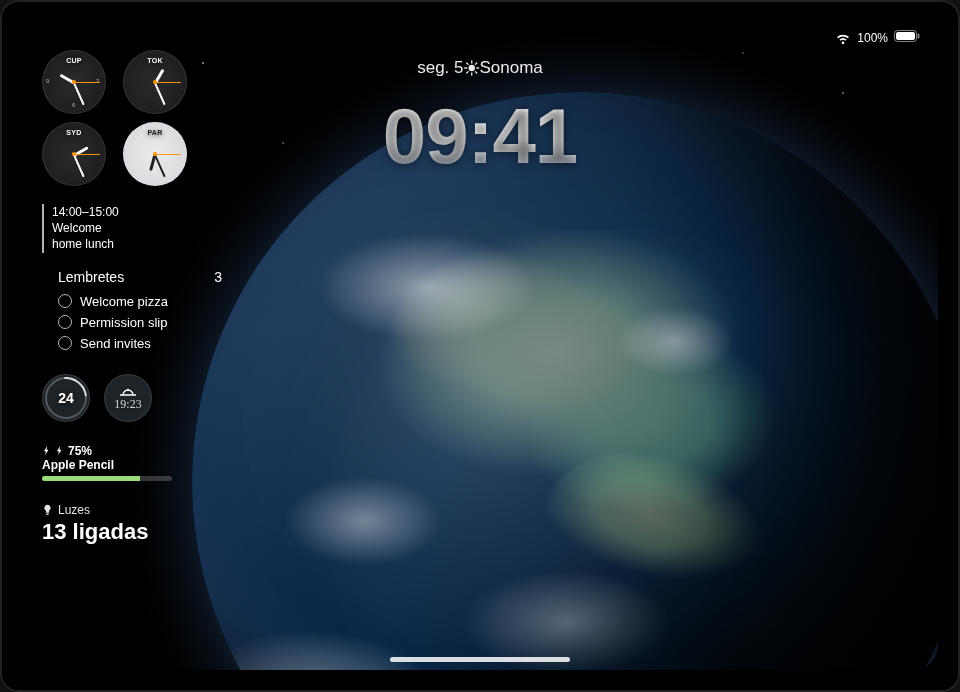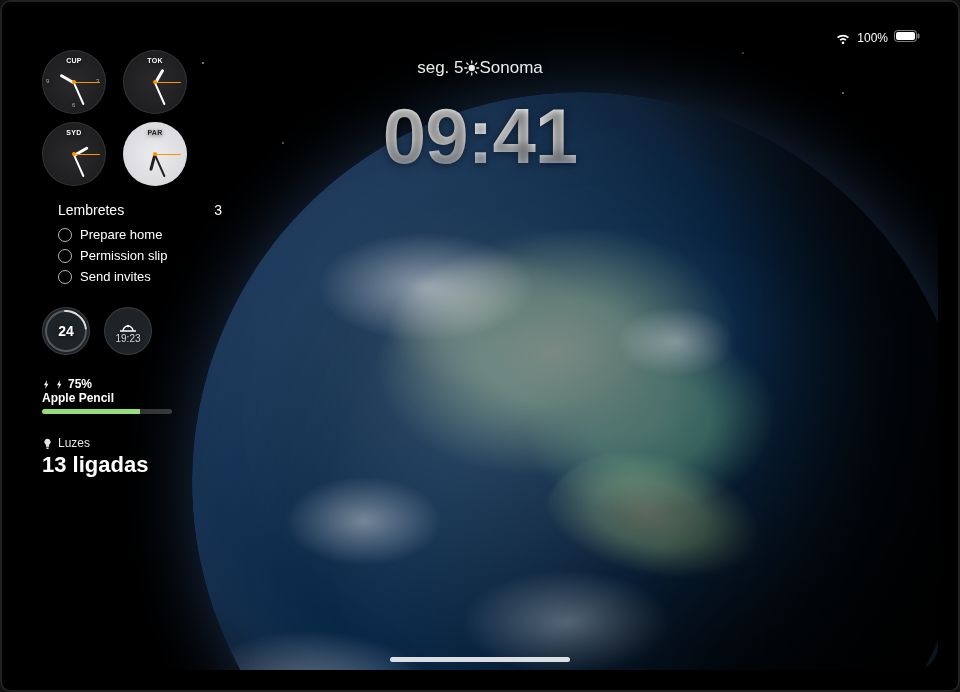--- a/index.html
+++ b/index.html
@@ -1,21 +1,21 @@
 <!DOCTYPE html>
 <html><head>
 <meta charset="utf-8">
 <style>
   * { margin: 0; padding: 0; box-sizing: border-box; }
   html, body { width: 960px; height: 692px; overflow: hidden; font-family: -apple-system, "Helvetica Neue", Arial, sans-serif; background: #111; }
   
   .device-frame {
     width: 960px; height: 692px;
     background: #000;
-    border-radius: 10px;
+    border-radius: 18px;
     padding: 22px;
     position: relative;
     box-shadow: inset 0 0 0 2px #222;
   }
   
   .screen {
     width: 100%; height: 100%;
     border-radius: 24px;
     overflow: hidden;
     position: relative;
@@ -169,21 +169,21 @@
     position:relative;
     box-shadow: inset 0 0 0 1px rgba(255,255,255,0.12);
   }
   .circ-ring::before {
     content:""; position:absolute; inset:3px; border-radius:50%;
     border:2px solid rgba(255,255,255,0.25);
     border-top-color: rgba(255,255,255,0.85);
     transform: rotate(40deg);
   }
   .circ-val { font-size:14px; font-weight:600;}
-  .circ-sub { font-size:10px; opacity:.8;}
+  .circ-sub { font-size:12px; opacity:.8;font-family:Liberation Serif, serif;}
   
   .battery-widget { margin-top:10px; font-size:12px;font-weight:bold;}
   .battery-widget .pct { display:flex; gap:4px; align-items:center;}
   .battery-widget .bar {
     margin-top:4px; height:5px; width:130px; background: rgba(255,255,255,0.2);
     border-radius:3px; overflow:hidden;
   }
   .battery-widget .fill { height:100%; background:#9bdc7a; }
   
   .lights-widget { margin-top:10px; }
@@ -285,29 +285,34 @@
         </div>
         <div class="clock-face light">
           <div class="clock-city">PAR</div>
           <div class="clock-hand hand-h" style="transform: rotate(105deg);"></div>
           <div class="clock-hand hand-m" style="transform: rotate(66deg);"></div>
           <div class="clock-hand hand-s" style="transform: rotate(0deg);"></div>
           <div class="clock-center"></div>
         </div>
       </div>
 
+      <div class="calendar-event">
+        <div class="time">14:00–15:00</div>
+        <div>Welcome</div>
+        <div>home lunch</div>
+      </div>
 
       <div class="reminders-widget">
         <div class="rem-header">
           <span>Lembretes</span>
           <span>3</span>
         </div>
         <div class="rem-item">
           <span class="rem-circle"></span>
-          <span>Prepare home</span>
+          <span>Welcome pizza</span>
         </div>
         <div class="rem-item">
           <span class="rem-circle"></span>
           <span>Permission slip</span>
         </div>
         <div class="rem-item">
           <span class="rem-circle"></span>
           <span>Send invites</span>
         </div>
       </div>

